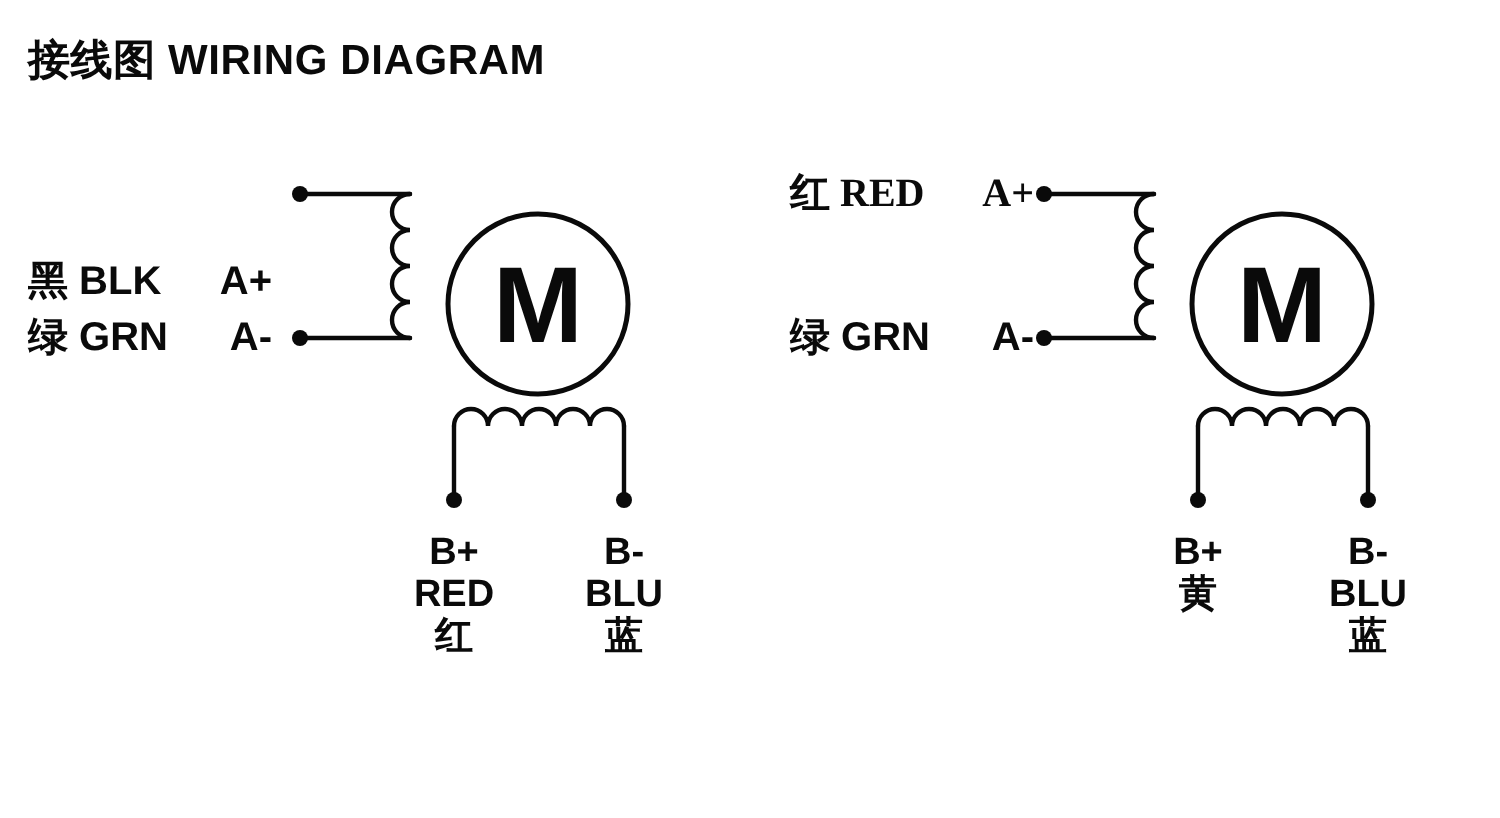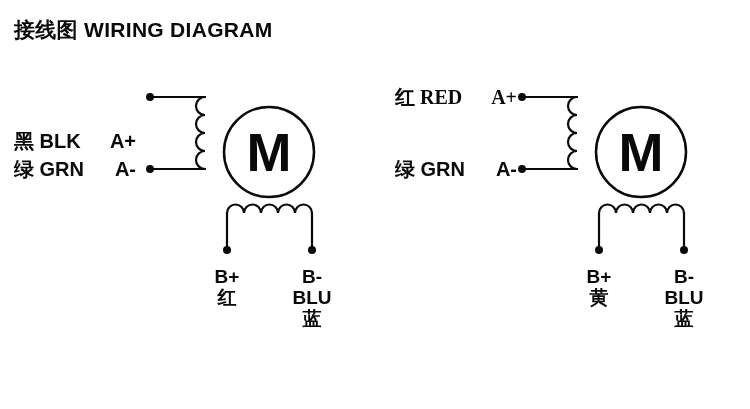--- a/index.html
+++ b/index.html
@@ -59,20 +59,21 @@
   <div class="alabel" style="left:14px; top:85px;margin-top:44px;">
     <span>黑 BLK</span>
     <span>A+</span>
   </div>
   <div class="alabel" style="left:14px; top:157px;">
     <span>绿 GRN</span>
     <span>A-</span>
   </div>
   <div class="bblock" style="left:184px; top:266px;">
     <div>B+</div>
+    <div>RED</div>
     <div>红</div>
   </div>
   <div class="bblock" style="left:269px; top:266px;">
     <div>B-</div>
     <div>BLU</div>
     <div>蓝</div>
   </div>
 
   <div class="alabel" style="left:395px; top:85px;font-family:Liberation Serif, serif;">
     <span>红 RED</span>

